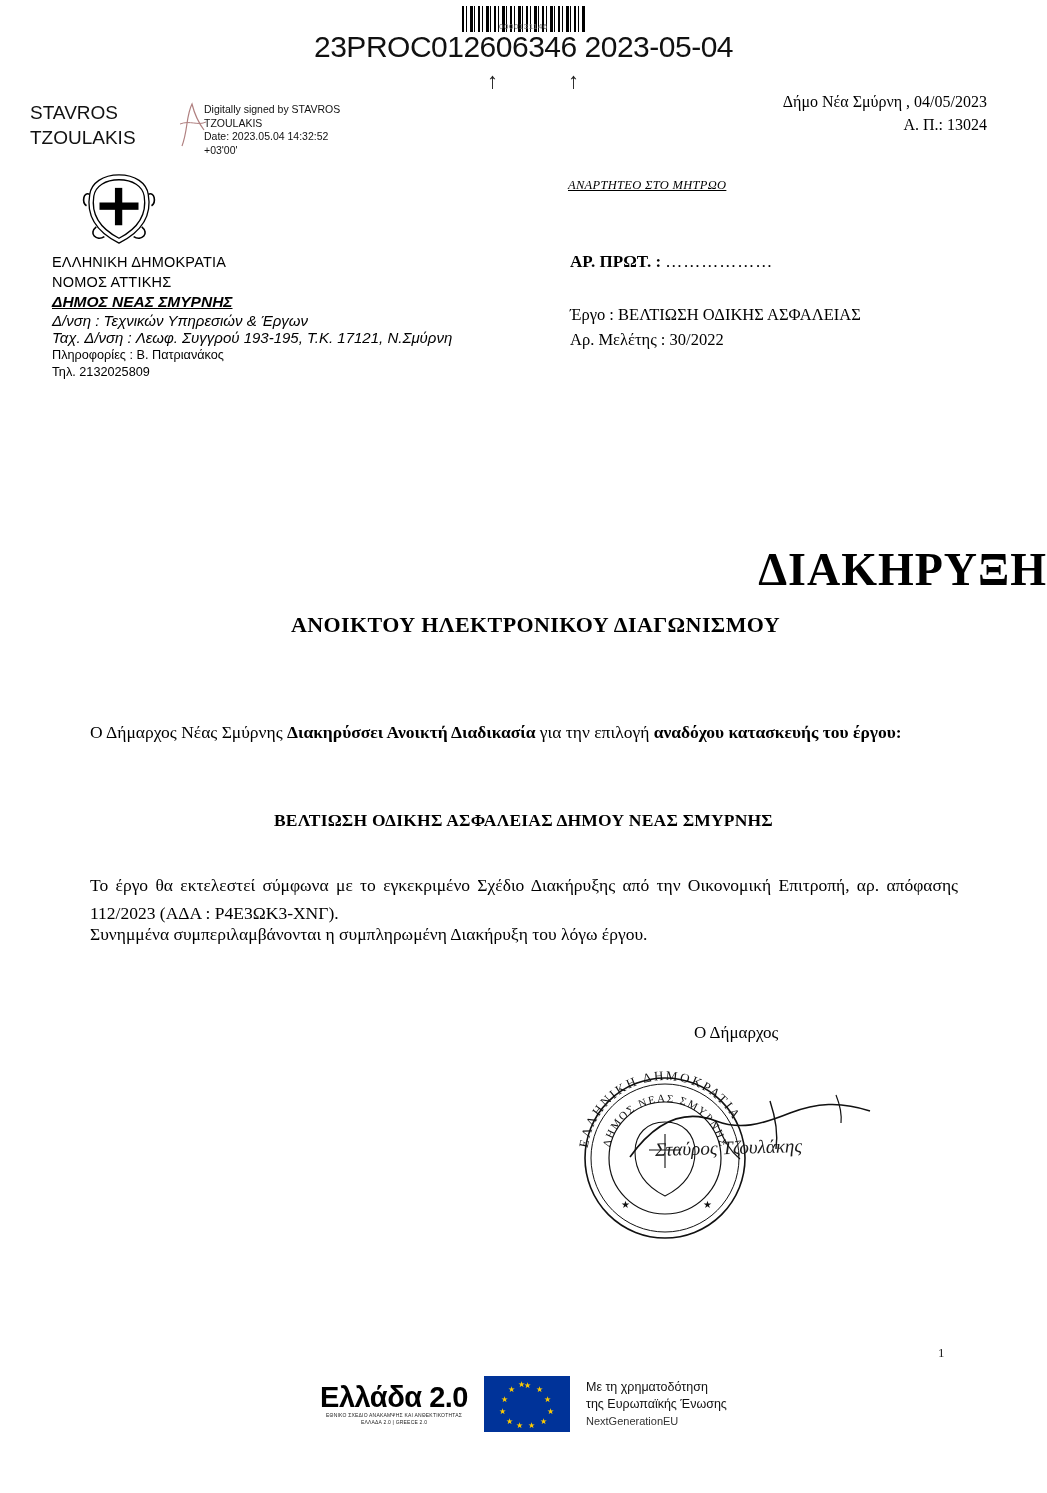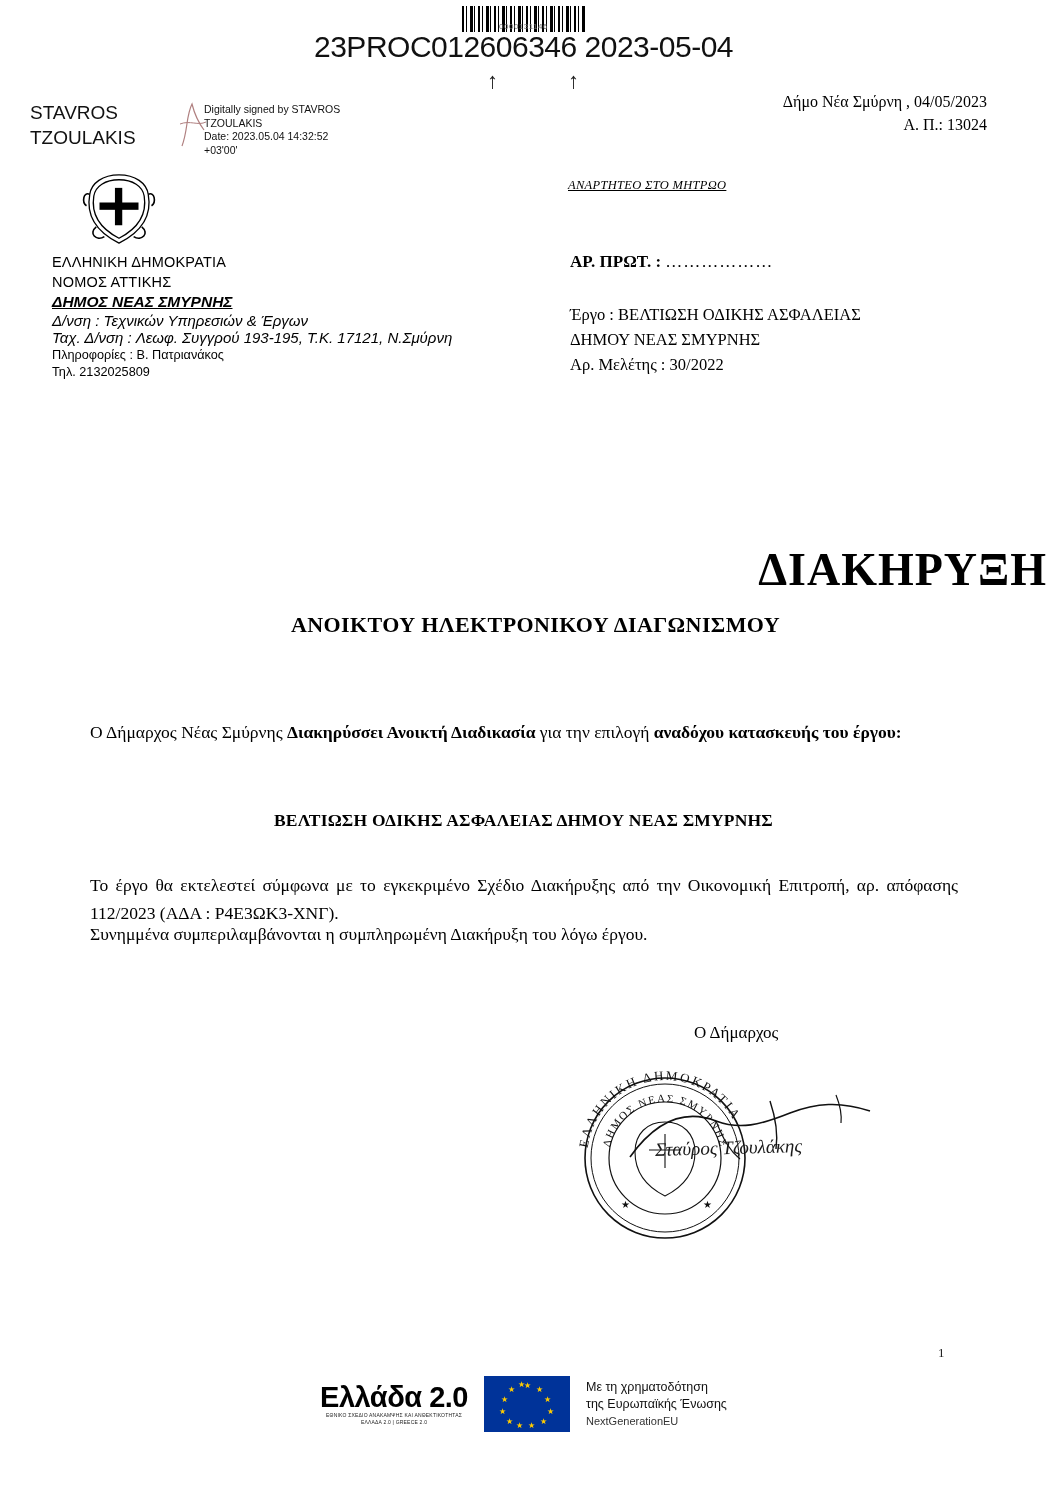--- a/index.html
+++ b/index.html
@@ -377,21 +377,20 @@
   <div class="rhead">
     <div>Δήμο   Νέα   Σμύρνη  , 04/05/2023</div>
     <div>Α. Π.: 13024</div>
   </div>
   <div class="anarthteo">ΑΝΑΡΤΗΤΕΟ ΣΤΟ ΜΗΤΡΩΟ</div>
   <div class="protnum">
     <span>ΑΡ. ΠΡΩΤ. : </span><span class="dots">………………</span>
   </div>
   <div class="ergo">
     <div>Έργο : ΒΕΛΤΙΩΣΗ ΟΔΙΚΗΣ ΑΣΦΑΛΕΙΑΣ</div>
-    <div>ΔΗΜΟΥ ΝΕΑΣ ΣΜΥΡΝΗΣ</div>
     <div>Αρ. Μελέτης : 30/2022</div>
   </div>
 
   <div class="title">ΔΙΑΚΗΡΥΞΗ</div>
   <div class="subtitle">ΑΝΟΙΚΤΟΥ ΗΛΕΚΤΡΟΝΙΚΟΥ ΔΙΑΓΩΝΙΣΜΟΥ</div>
 
   <div class="body-p1">
     <span>Ο Δήμαρχος Νέας Σμύρνης </span><b>Διακηρύσσει Ανοικτή Διαδικασία</b><span>  για την επιλογή </span><b>αναδόχου κατασκευής του έργου:</b>
   </div>
   <div class="project-line">ΒΕΛΤΙΩΣΗ ΟΔΙΚΗΣ ΑΣΦΑΛΕΙΑΣ ΔΗΜΟΥ ΝΕΑΣ ΣΜΥΡΝΗΣ</div>

